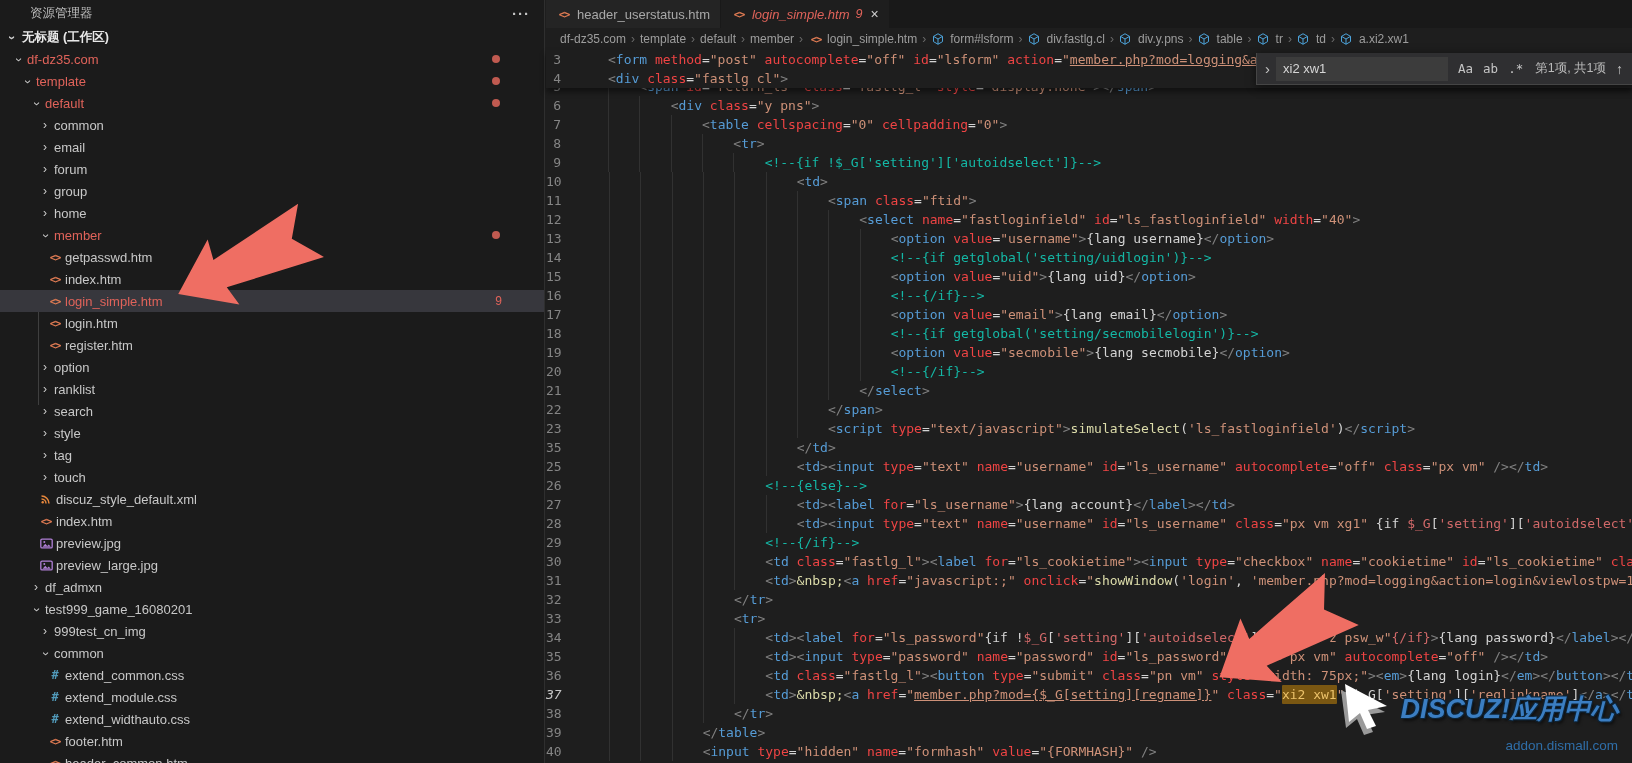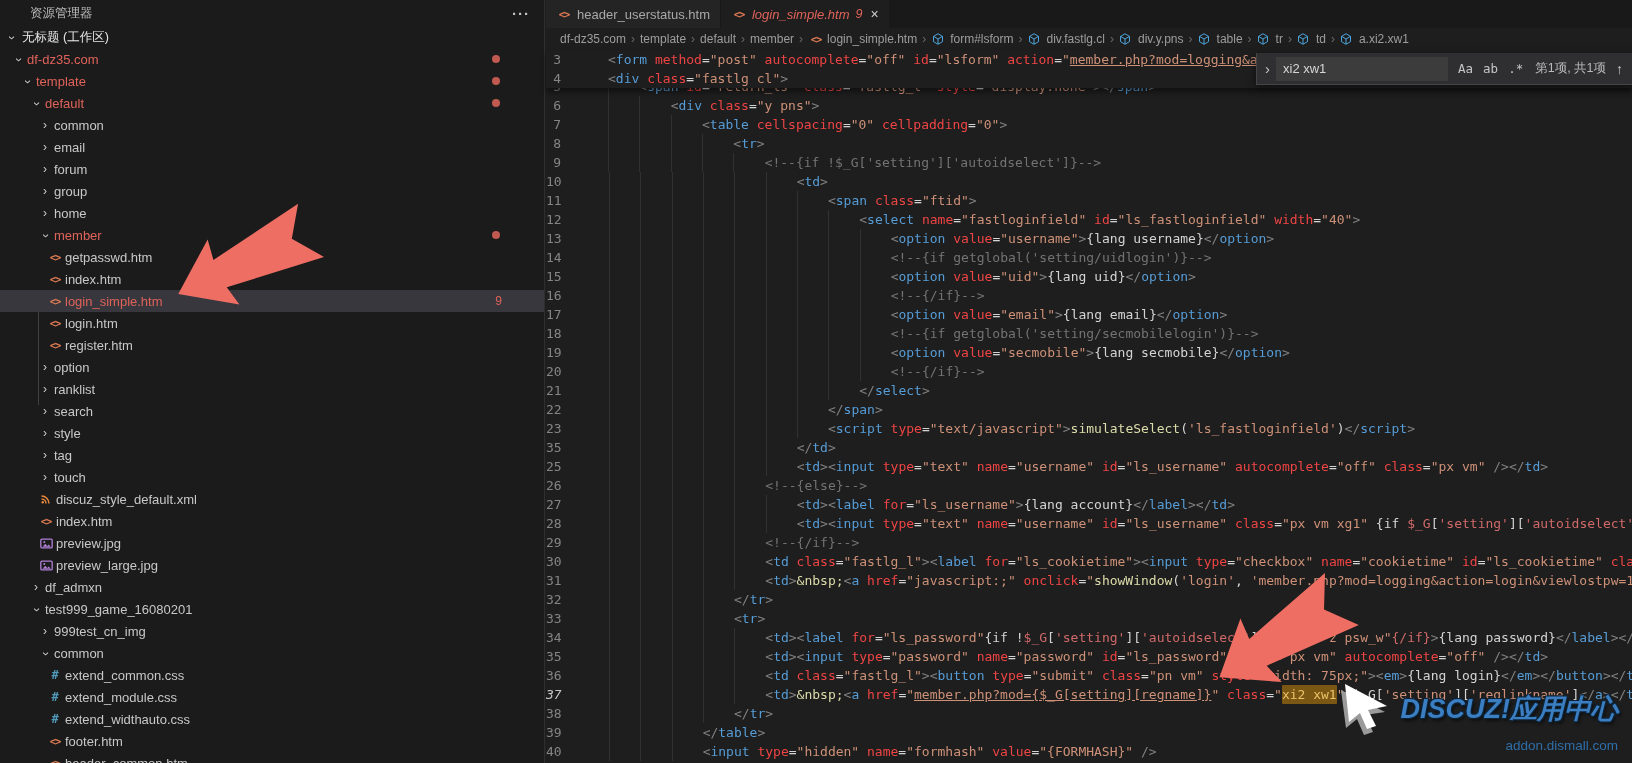--- a/index.html
+++ b/index.html
@@ -6,21 +6,21 @@
   html,body { width:1632px; height:763px; overflow:hidden; background:#1e1e1e;
     font-family:"Liberation Sans", sans-serif; }
   #stage { position:relative; width:1632px; height:763px; overflow:hidden; }
 
   
   #sidebar { position:absolute; left:0; top:0; width:545px; height:763px;
     background:#1b1b1b; border-right:1px solid #2f2f2f; overflow:hidden; }
   .exp-header { height:26px; display:flex; align-items:center; justify-content:space-between;
     padding:0 14px 0 30px; color:#bdbdbd; font-size:12.5px; }
   .exp-more { color:#c5c5c5; font-size:15px; font-weight:bold; letter-spacing:1px; cursor:pointer; }
-  .ws-row { height:22px; display:flex; align-items:center; color:#e8e8e8; font-weight:normal;
+  .ws-row { height:22px; display:flex; align-items:center; color:#e8e8e8; font-weight:bold;
     font-size:12.5px; padding-left:4px; }
   .ws-row .chev { margin-right:4px; }
   #tree { position:relative; }
   .trow { position:relative; height:22px; display:flex; align-items:center;
     font-size:13px; color:#c8c8c8; cursor:pointer; white-space:nowrap; }
   .trow.sel { background:#37373d; }
   .trow.red > .tlabel { color:#e0635a; }
   .chev { display:inline-block; width:14px; text-align:center; color:#cccccc;
     font-size:12px; flex:0 0 14px; transform-origin:50% 55%; }
   .chev.exp { transform:rotate(90deg); }
@@ -53,21 +53,21 @@
 
   
   #code-region { position:relative; font-family:"DejaVu Sans Mono",monospace; font-size:13px; }
   .cl { display:flex; height:19px; line-height:19px; white-space:pre; }
   .num { flex:0 0 62px; padding-right:47px; text-align:right; color:#858585; }
   .cl.cur .num { color:#c6c6c6;font-style:italic; }
   .ind { flex:0 0 auto; align-self:stretch;
     background-image:repeating-linear-gradient(to right,#313131 0,#313131 1px,transparent 1px,transparent 31.33px); }
   .tk-t{color:#569cd6} .tk-a{color:#ef4444} .tk-s{color:#ce9178}
   .tk-u{color:#ce9178;text-decoration:underline}
-  .tk-p{color:#808080} .tk-x{color:#d4d4d4} .tk-c{color:#737373}
+  .tk-p{color:#808080} .tk-x{color:#d4d4d4} .tk-c{color:#14b8a6}
   .tk-f{color:#dcdcaa} .tk-r{color:#d16969}
   .tk-hl{color:#ecc26a;background:#7a5712;border-radius:1px}
   #sticky { position:relative; background:#1e1e1e; box-shadow:0 4px 6px rgba(0,0,0,.45); z-index:5; }
   #partial5 { height:8px; overflow:hidden; }
   #partial5 .cl { margin-top:-11px; }
 
   
   #find { position:absolute; top:53px; left:1256px; right:-6px; height:32px; z-index:20;
     background:#2f2f31; border:1px solid #454545; border-top:none;
     box-shadow:0 2px 8px rgba(0,0,0,.55); display:flex; align-items:center; padding:0 6px; }

